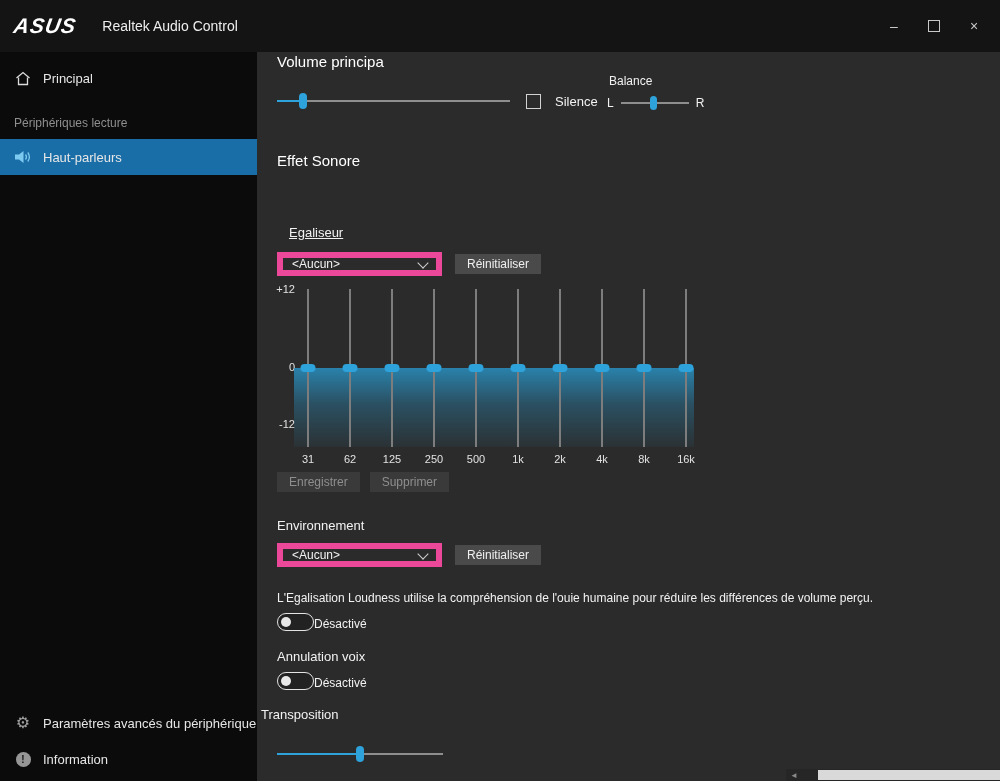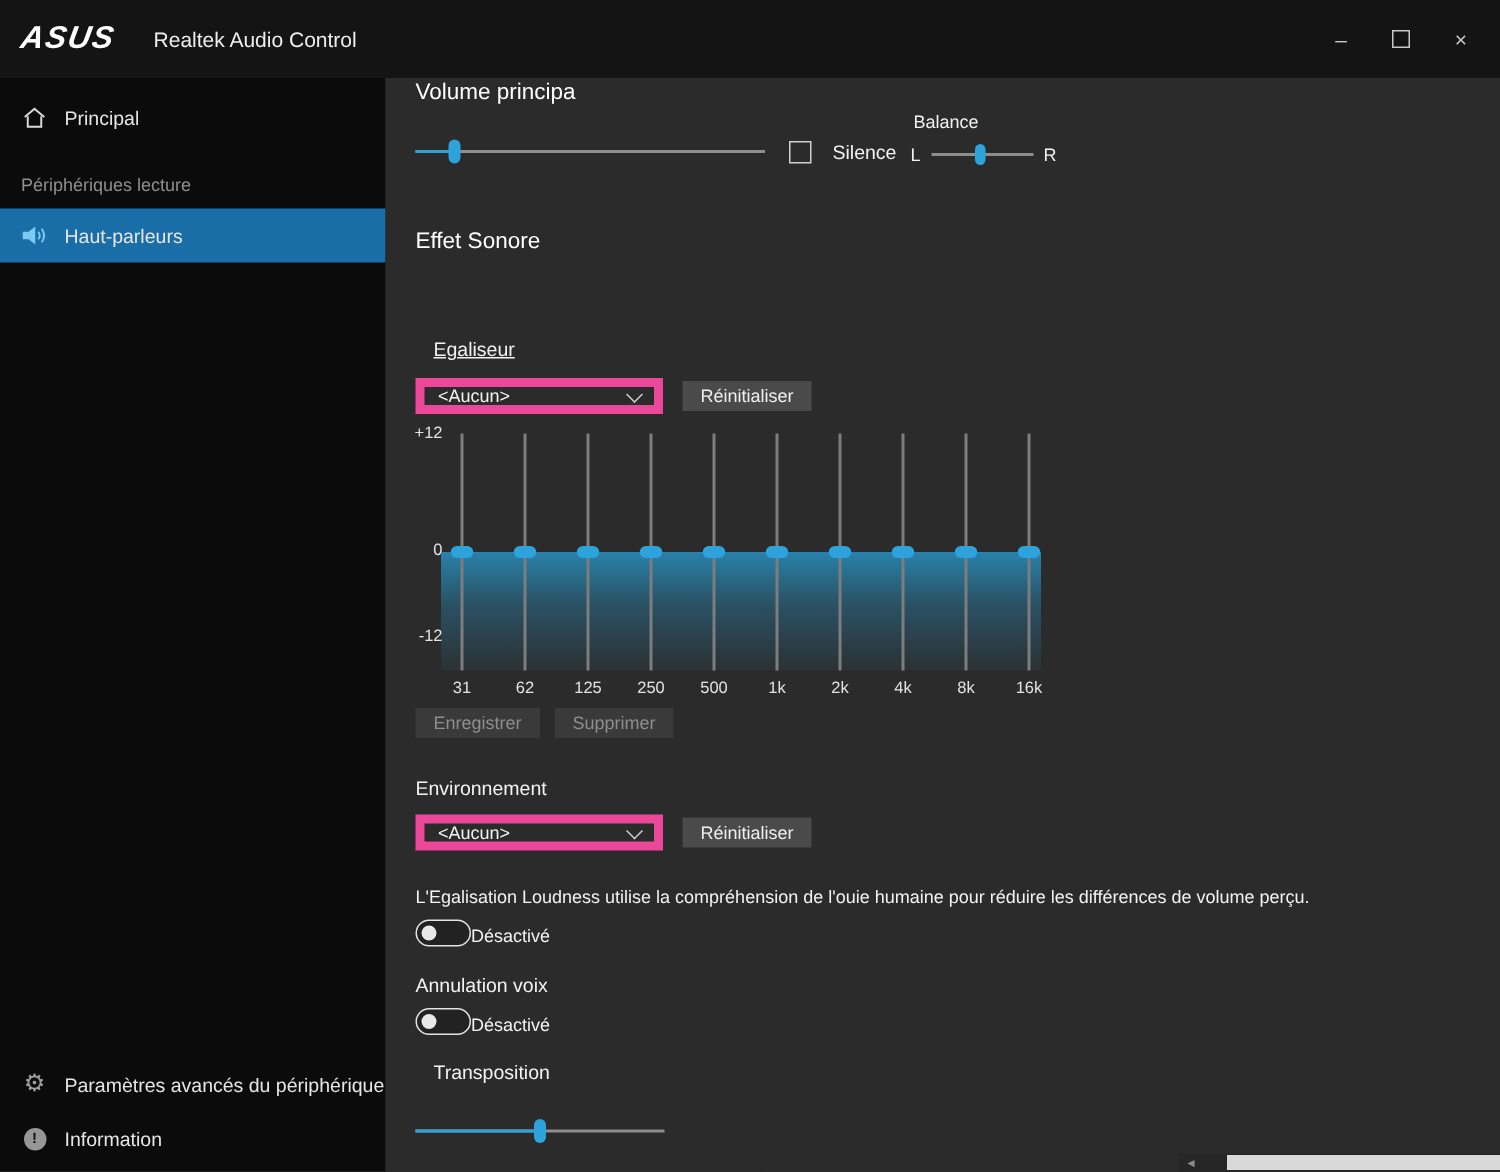--- a/index.html
+++ b/index.html
@@ -241,21 +241,21 @@
     </div>
 
     <div class="abs lbl" style="left:20px;top:597px;">Annulation voix</div>
     <div class="abs toggle-row" style="left:20px;top:620px;">
       <div class="toggle">
           <div class="knob"></div>
         </div>
       <span class="small">Désactivé</span>
     </div>
 
-    <div class="abs lbl" style="left:32px;top:655px;">Transposition</div>
+    <div class="abs lbl" style="left:4px;top:655px;">Transposition</div>
     <div class="abs slider" style="left:20px;top:678px;width:166px;">
       <div class="track"></div>
       <div class="fill" style="width: 50%;"></div>
       <div class="thumb" style="left: calc(50% - 4px);"></div>
     </div>
 
   </div>
 
   <div class="hscroll">
     <span class="scroll-arrow">◄</span>

